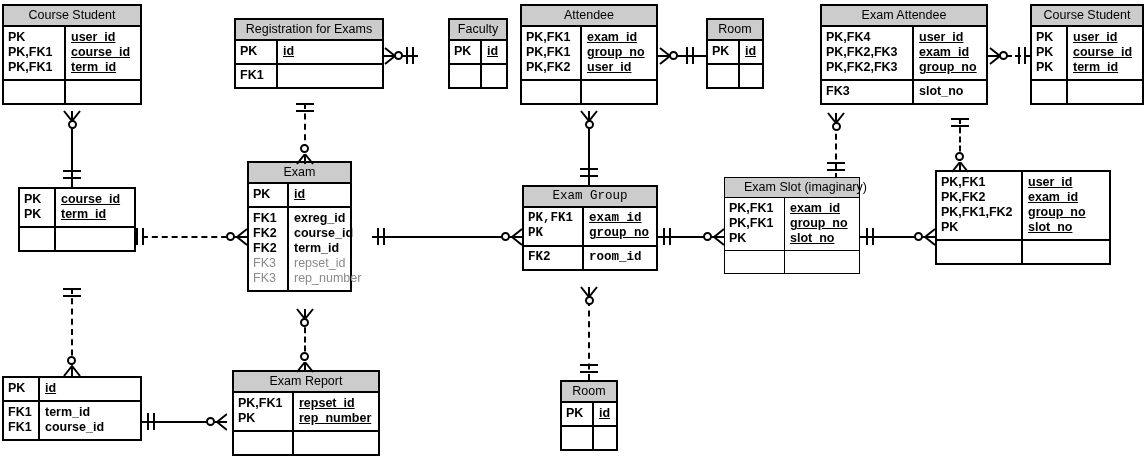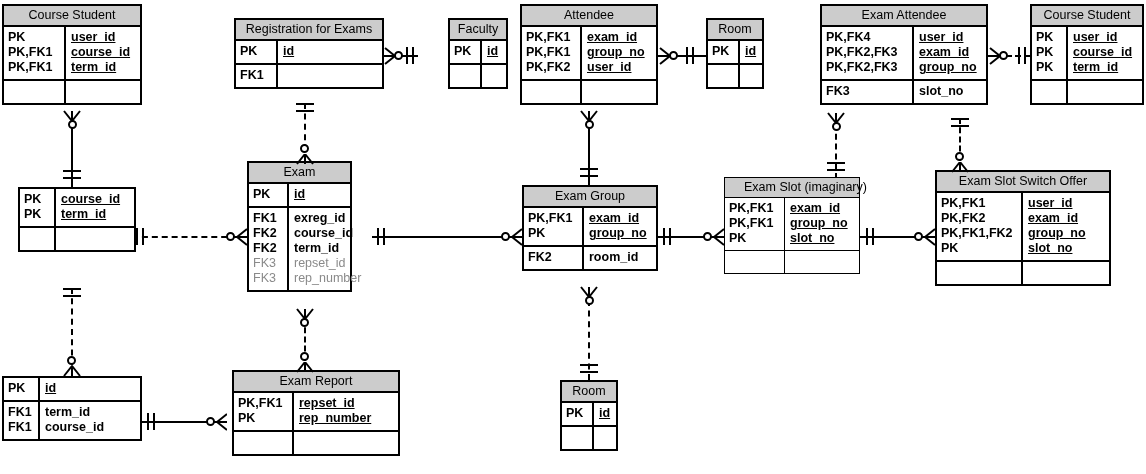--- a/index.html
+++ b/index.html
@@ -474,21 +474,21 @@
       <div class="col-attr">
         <div class="row fkname">exreg_id</div>
         <div class="row fkname">course_id</div>
         <div class="row fkname">term_id</div>
         <div class="row dim">repset_id</div>
         <div class="row dim">rep_number</div>
       </div>
     </div>
   </div>
 
-  <div class="entity" style="left:522px;top:185px;width:136px;">
+  <div class="entity" style="left:522px;top:185px;width:136px;font-family:Liberation Mono, monospace;">
     <div class="ent-title">Exam Group</div>
     <div class="ent-sec">
       <div class="col-key" style="width:60px;">
         <div class="row k">PK,FK1</div>
         <div class="row k">PK</div>
       </div>
       <div class="col-attr">
         <div class="row pkname">exam_id</div>
         <div class="row pkname">group_no</div>
       </div>
@@ -521,21 +521,20 @@
       <div class="col-key" style="width:60px;">
         <div class="row blank">.</div>
       </div>
       <div class="col-attr">
         <div class="row blank">.</div>
       </div>
     </div>
   </div>
 
   <div class="entity" style="left:935px;top:170px;width:176px;">
-    <div class="ent-title">Exam Slot Switch Offer</div>
     <div class="ent-sec">
       <div class="col-key" style="width:86px;">
         <div class="row k">PK,FK1</div>
         <div class="row k">PK,FK2</div>
         <div class="row k">PK,FK1,FK2</div>
         <div class="row k">PK</div>
       </div>
       <div class="col-attr">
         <div class="row pkname">user_id</div>
         <div class="row pkname">exam_id</div>
@@ -567,21 +566,21 @@
         <div class="row fkname">FK1</div>
         <div class="row fkname">FK1</div>
       </div>
       <div class="col-attr">
         <div class="row fkname">term_id</div>
         <div class="row fkname">course_id</div>
       </div>
     </div>
   </div>
 
-  <div class="entity" style="left:232px;top:370px;width:168px;">
+  <div class="entity" style="left:232px;top:370px;width:148px;">
     <div class="ent-title">Exam Report</div>
     <div class="ent-sec">
       <div class="col-key" style="width:60px;">
         <div class="row k">PK,FK1</div>
         <div class="row k">PK</div>
       </div>
       <div class="col-attr">
         <div class="row pkname">repset_id</div>
         <div class="row pkname">rep_number</div>
       </div>

